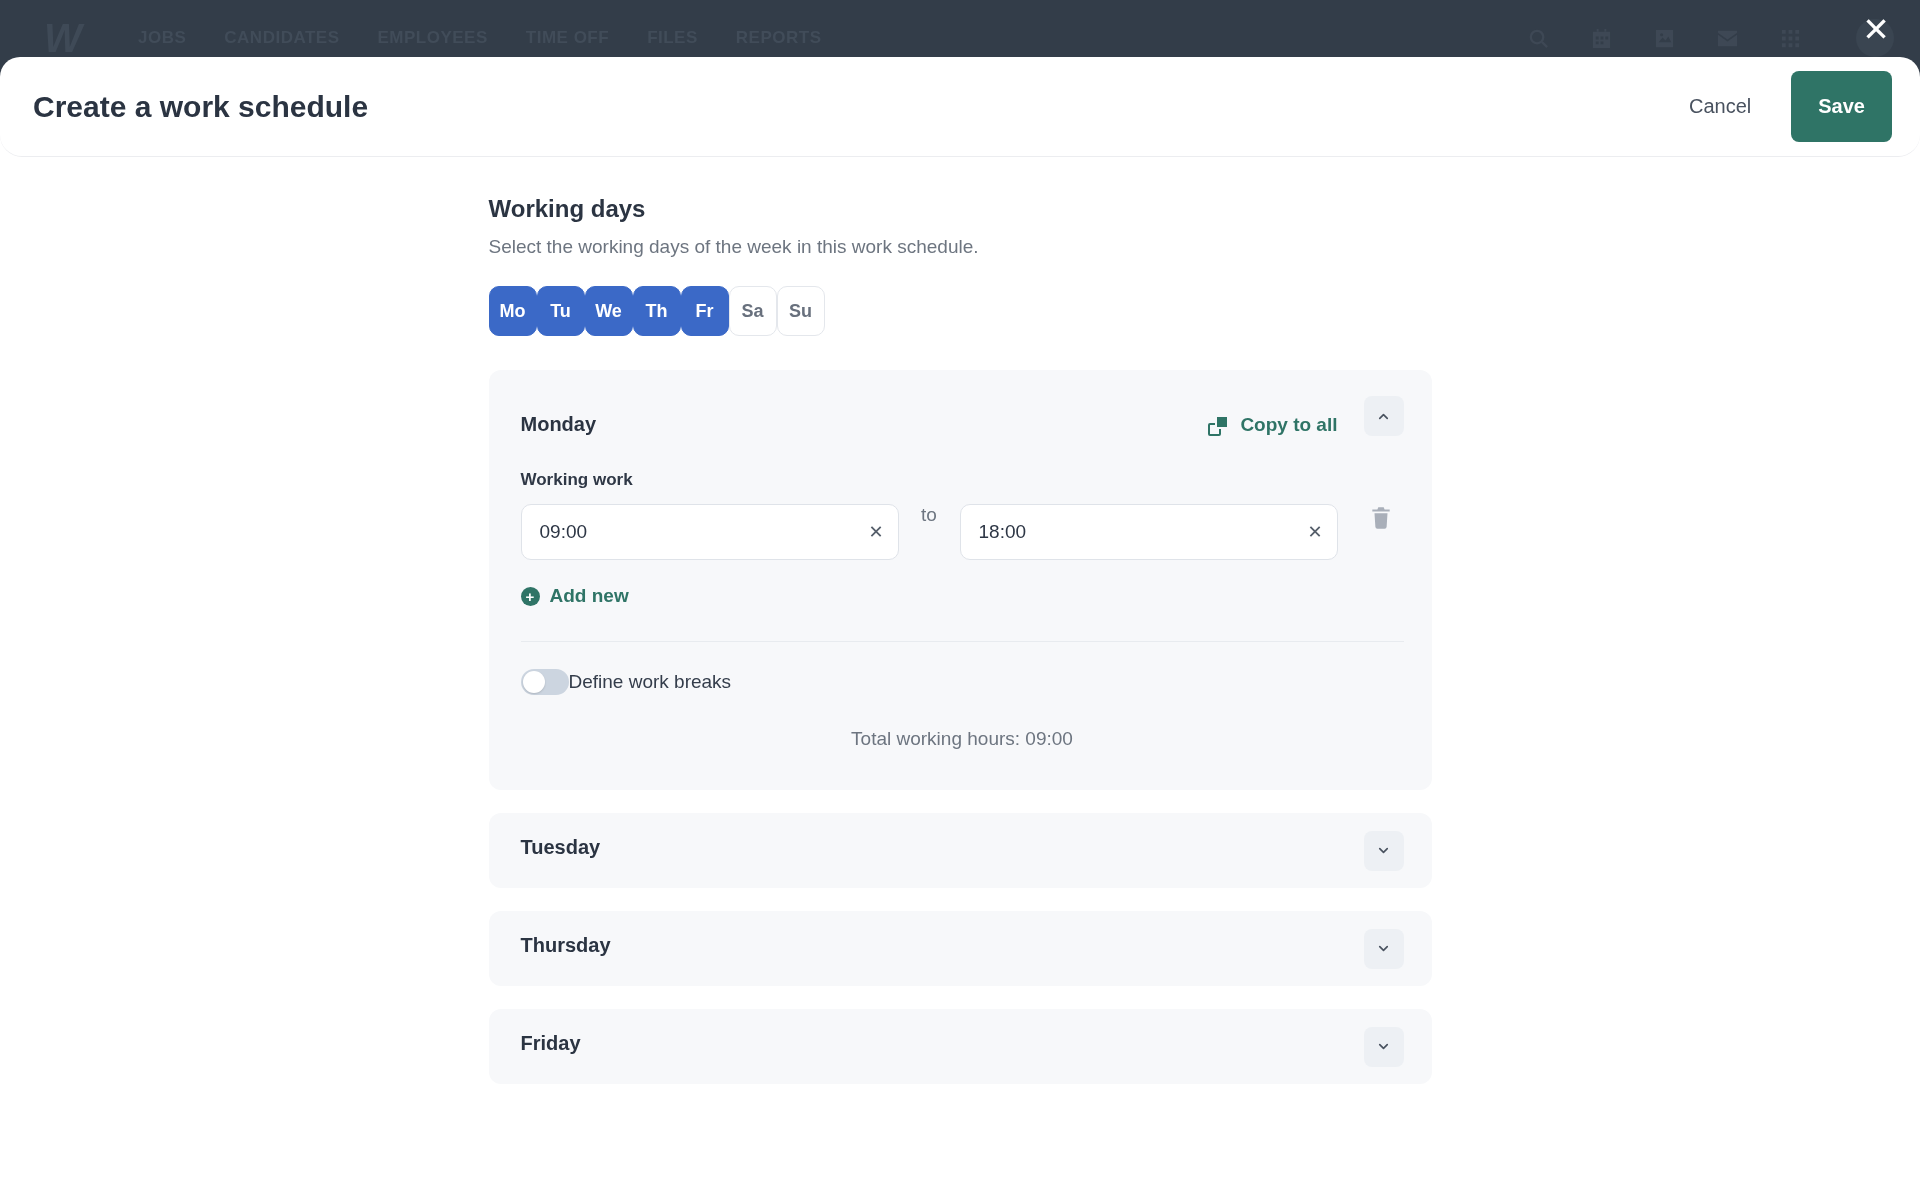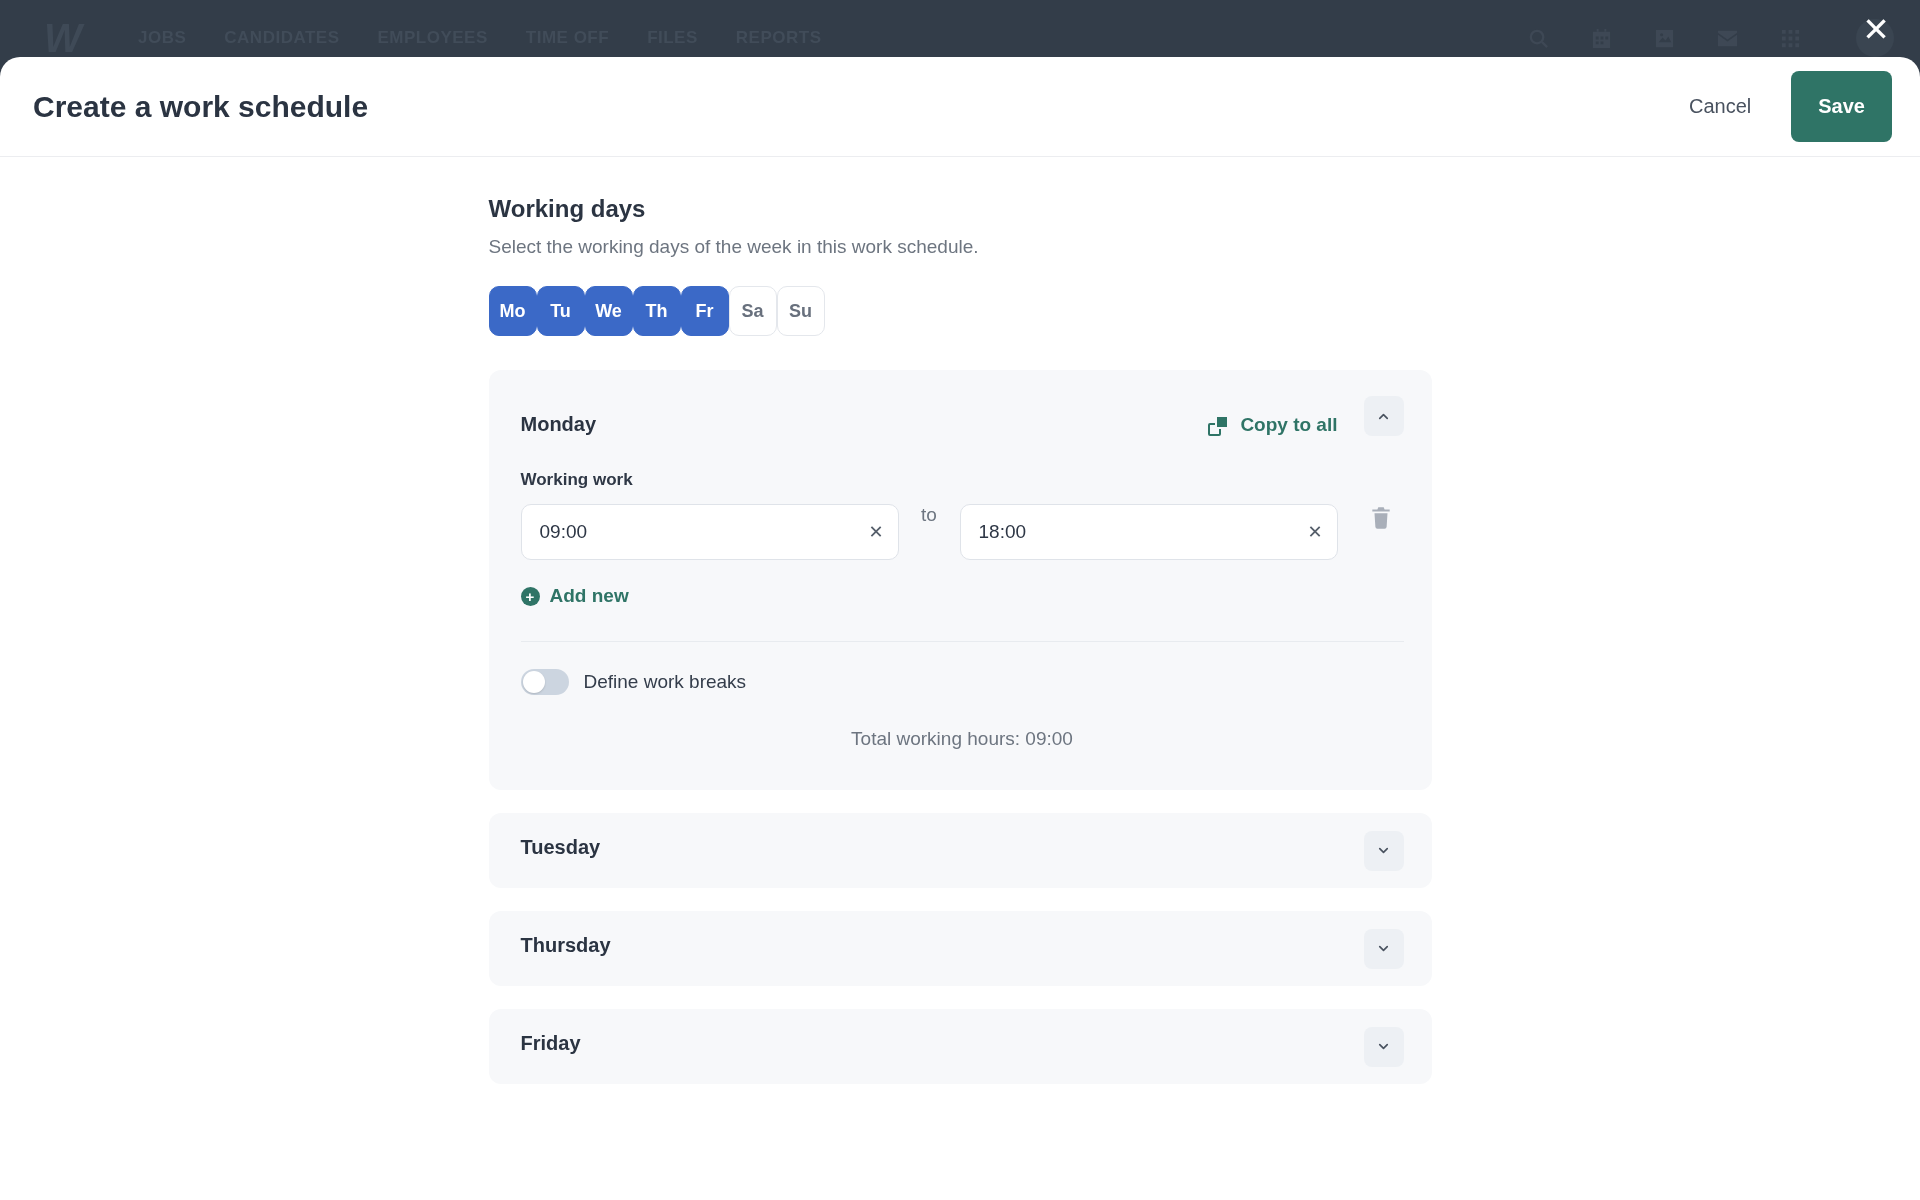--- a/index.html
+++ b/index.html
@@ -46,21 +46,21 @@
     text-align:center;cursor:pointer;padding:0;font-family:inherit;
   }
 
   
   .modal{
     position:absolute;top:57px;left:0;right:0;bottom:0;
     background:#fff;border-radius:20px 20px 0 0;
   }
   .modal-header{
     height:100px;display:flex;align-items:center;
-    padding:0 28px 0 33px;border-bottom:1px solid #ecedf0;
+    padding:0 28px 0 33px;border-bottom:1px solid #ecedf0;border-radius:22px;
   }
   .modal-title{font-size:30px;font-weight:bold;color:var(--title);}
   .header-actions{margin-left:auto;display:flex;align-items:center;gap:40px;}
   .cancel-link{
     background:none;border:none;font-family:inherit;
     font-size:20px;color:#49525f;cursor:pointer;padding:0;
   }
   .save-btn{
     background:var(--accent);color:#fff;border:none;border-radius:8px;
     font-family:inherit;font-size:20px;font-weight:bold;
@@ -138,21 +138,21 @@
     font-size:19px;font-weight:bold;color:var(--accent);
   }
   .plus-ico{
     width:19px;height:19px;border-radius:50%;background:var(--accent);
     color:#fff;font-size:15px;font-weight:bold;line-height:19px;
     text-align:center;flex:none;
   }
 
   .divider{height:1px;background:#e8ebef;margin-top:34px;}
 
-  .toggle-row{display:flex;align-items:center;gap:15px;margin-top:27px;}
+  .toggle-row{display:flex;align-items:center;margin-top:27px;}
   .toggle{
     width:48px;height:26px;border-radius:13px;background:#ccd5e0;
     position:relative;border:none;cursor:pointer;flex:none;padding:0;
   }
   .toggle .knob{
     position:absolute;left:2px;top:2px;width:22px;height:22px;border-radius:50%;
     background:#fff;box-shadow:0 1px 2px rgba(0,0,0,.15);
   }
   .toggle-label{font-size:19px;color:#343d4b;}
 

